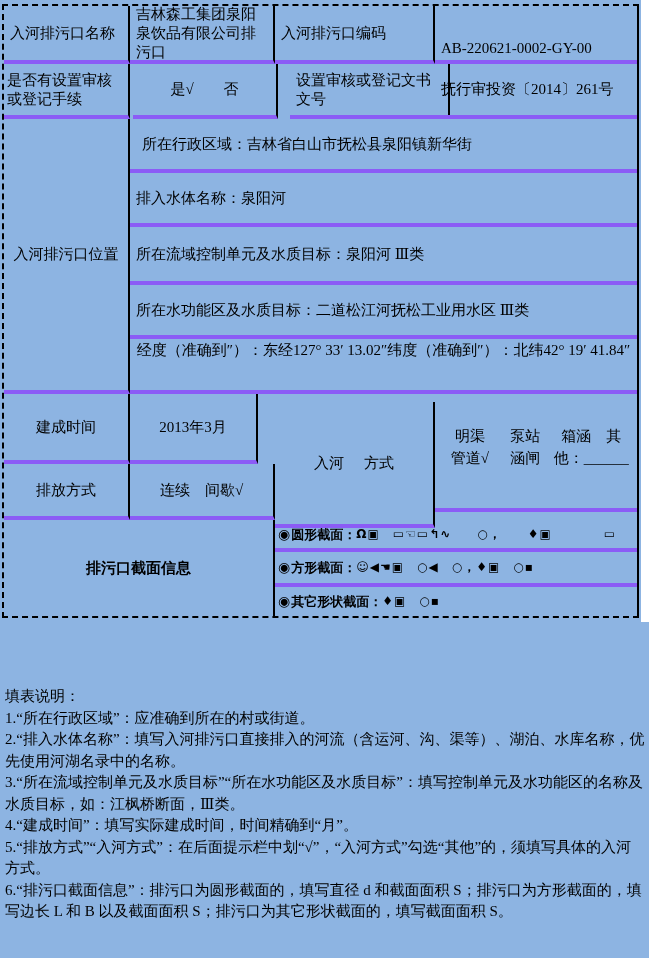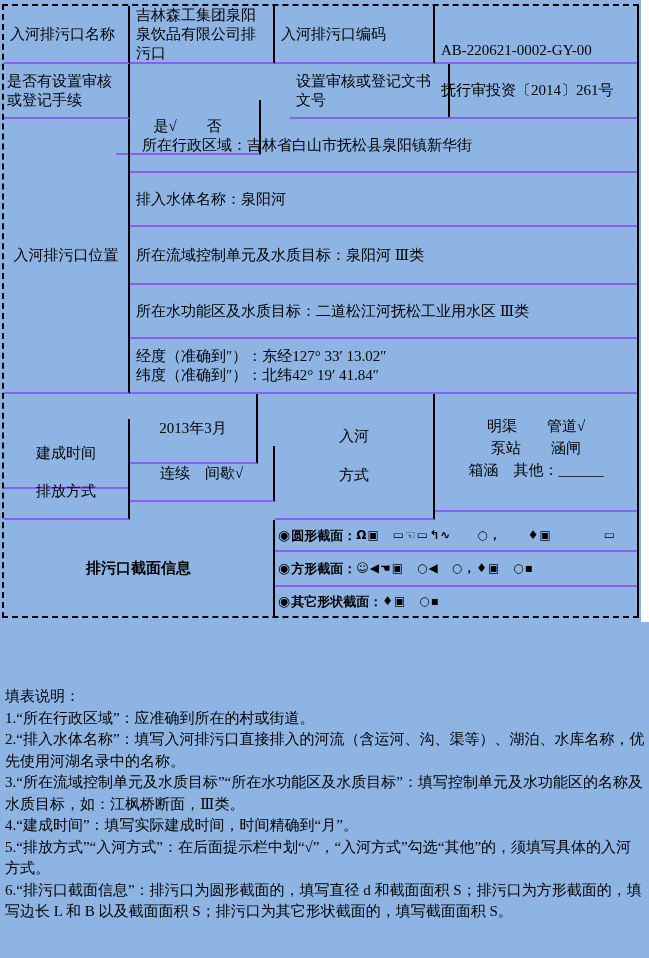--- a/index.html
+++ b/index.html
@@ -9,30 +9,30 @@
     font-family:"Liberation Serif","DejaVu Serif",serif;
     color:#000;
   }
   .white-strip{position:absolute;right:0;top:0;width:8px;height:622px;background:#ffffff;}
   .tbl{
     position:absolute;left:2px;top:4px;width:637px;height:614px;
     border:2px dashed #000;border-right:2px solid #000;box-sizing:border-box;
   }
   .cell{
     position:absolute;box-sizing:border-box;
-    border-right:2px solid #000;border-bottom:2px solid #8b5cf6;
+    border-right:2px solid #000;border-bottom:4px solid #8b5cf6;
     display:flex;align-items:center;
     font-size:15px;line-height:19px;
     padding:2px 6px;
   }
   .cell.no-r{border-right:none;}
   .cell.no-b{border-bottom:none;font-weight:bold;}
   .cell.center{justify-content:center;text-align:center;}
   .cell.left{justify-content:flex-start;text-align:left;}
-  .cell.col{flex-direction:column;justify-content:center;}
+  .cell.col{flex-direction:row;justify-content:center;}
   .sec-row{font-weight:bold;font-size:13px;padding:1px 3px;white-space:nowrap;overflow:hidden;}
   .sec-row .bullet{font-size:14px;margin-right:1px;}
   .glyphs{font-family:"DejaVu Sans",sans-serif;font-size:12px;letter-spacing:1px;}
   .notes{
     position:absolute;left:5px;top:686px;width:640px;
     font-size:15px;line-height:21.5px;
   }
   .notes div{margin:0;}
 </style>
 </head>
@@ -51,21 +51,21 @@
   <div class="cell left" style="left:271px;top:0;width:160px;height:58px;">
     <span>入河排污口编码</span>
   </div>
   <div class="cell left no-r" style="left:431px;top:0;width:202px;height:58px;align-items:flex-end;">
     <span>AB-220621-0002-GY-00</span>
   </div>
 
   <div class="cell left" style="left:0;top:58px;width:126px;height:55px;padding:2px 3px;">
     <span>是否有设置审核或登记手续</span>
   </div>
-  <div class="cell center" style="left:112px;top:58px;width:145px;height:55px;margin-top:36px;">
+  <div class="cell center" style="left:129px;top:58px;width:145px;height:55px;">
     <span>是√　　否</span>
   </div>
   <div class="cell left" style="left:271px;top:58px;width:160px;height:55px;margin-left:15px;">
     <span>设置审核或登记文书文号</span>
   </div>
   <div class="cell left no-r" style="left:431px;top:58px;width:202px;height:55px;">
     <span>抚行审投资〔2014〕261号</span>
   </div>
 
   <div class="cell center" style="left:0;top:113px;width:126px;height:275px;">
@@ -81,34 +81,34 @@
     <span>所在流域控制单元及水质目标：泉阳河  Ⅲ类</span>
   </div>
   <div class="cell left no-r" style="left:126px;top:279px;width:507px;height:54px;">
     <span>所在水功能区及水质目标：二道松江河抚松工业用水区  Ⅲ类</span>
   </div>
   <div class="cell left no-r col" style="left:126px;top:333px;width:507px;height:55px;align-items:flex-start;">
     <span>经度（准确到″）：东经127° 33′ 13.02″</span>
     <span>纬度（准确到″）：北纬42° 19′ 41.84″</span>
   </div>
 
-  <div class="cell center" style="left:0;top:388px;width:126px;height:70px;margin-top:25px;">
+  <div class="cell center" style="left:0;top:388px;width:126px;height:70px;">
     <span>建成时间</span>
   </div>
   <div class="cell center" style="left:126px;top:388px;width:128px;height:70px;">
     <span>2013年3月</span>
   </div>
   <div class="cell center" style="left:0;top:458px;width:126px;height:56px;">
     <span>排放方式</span>
   </div>
-  <div class="cell center" style="left:126px;top:440px;width:145px;height:56px;">
+  <div class="cell center" style="left:126px;top:458px;width:145px;height:56px;">
     <span>连续　间歇√</span>
   </div>
 
-  <div class="cell center col" style="left:271px;top:388px;width:160px;height:126px;gap:20px;">
+  <div class="cell center col" style="left:271px;top:396px;width:160px;height:126px;gap:20px;">
     <span>入河</span>
     <span>方式</span>
   </div>
   <div class="cell center col no-r" style="left:431px;top:380px;width:202px;height:126px;line-height:22px;">
     <span>明渠　　管道√</span>
     <span>泵站　　涵闸</span>
     <span>箱涵　其他：______</span>
   </div>
 
   <div class="cell center no-b" style="left:0;top:514px;width:271px;height:96px;">

